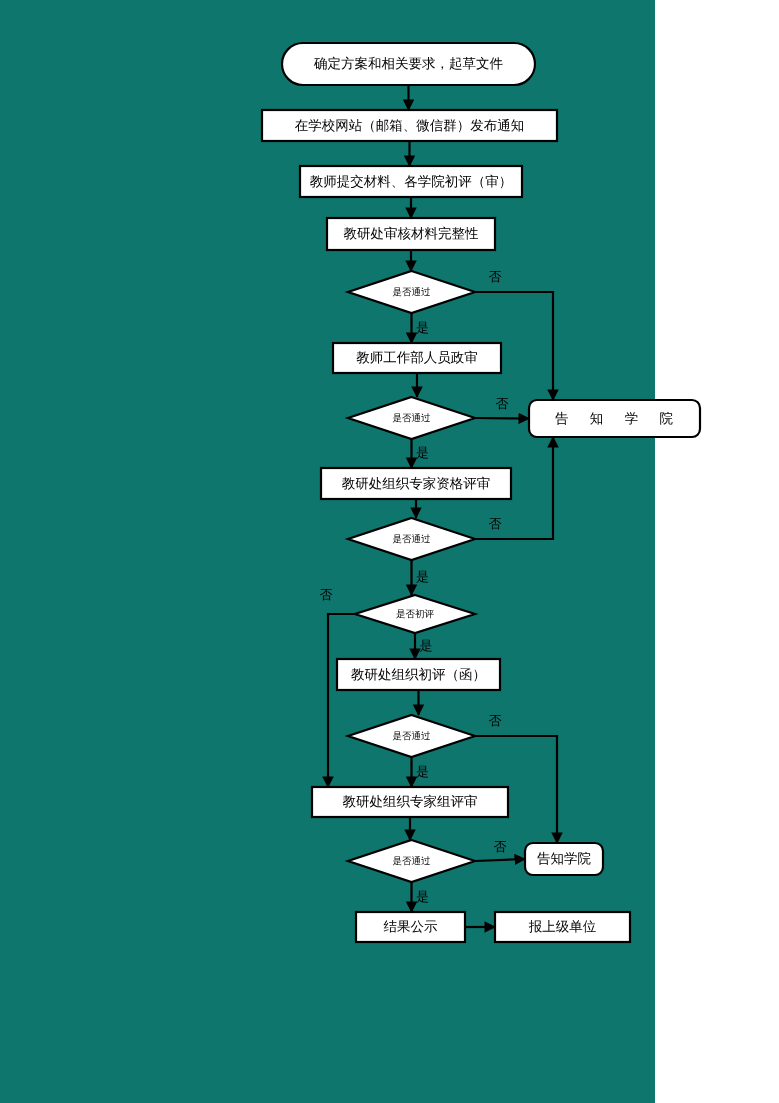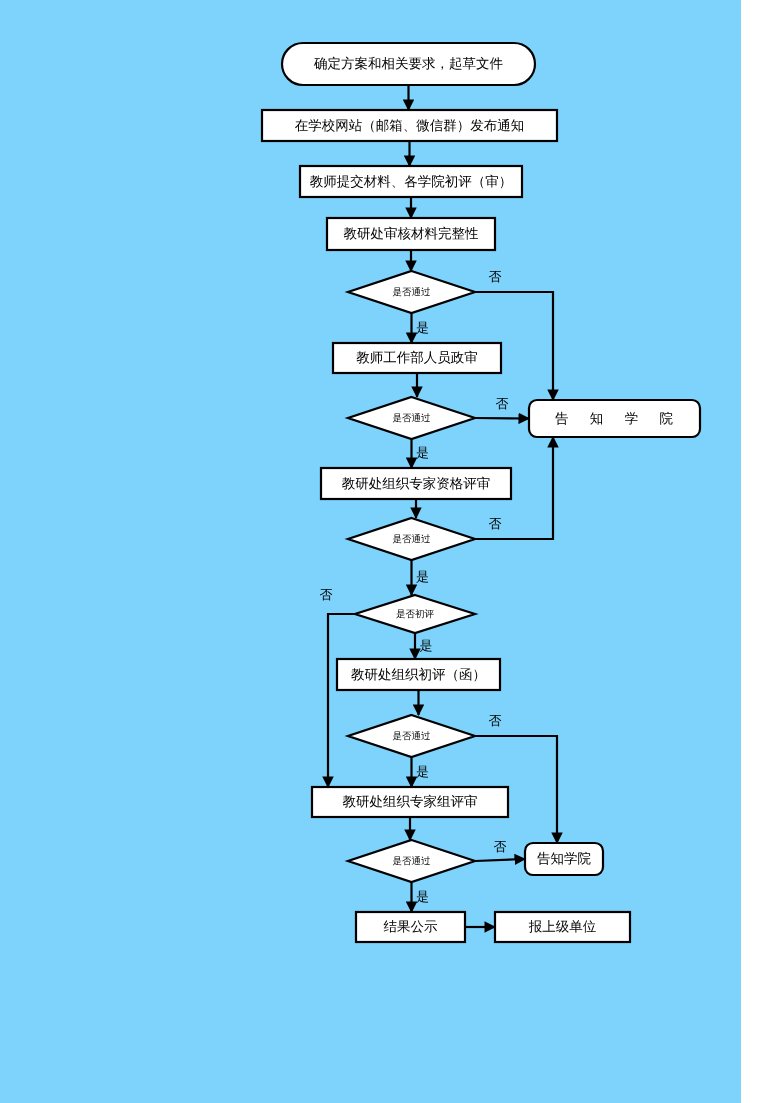--- a/index.html
+++ b/index.html
@@ -9,23 +9,23 @@
     background: #ffffff;
   }
   body {
     width: 779px;
     height: 1103px;
     font-family: "Liberation Serif", "DejaVu Serif", serif;
     overflow: hidden;
   }
   #chart-root {
     position: relative;
-    width: 741px;
+    width: 655px;
     height: 1103px;
-    background: #7dd3fc;
+    background: #0f766e;
   }
   svg#flow {
     position: absolute;
     left: 0;
     top: 0;
     width: 779px;
     height: 1103px;
     display: block;
   }
   .node-shape {

